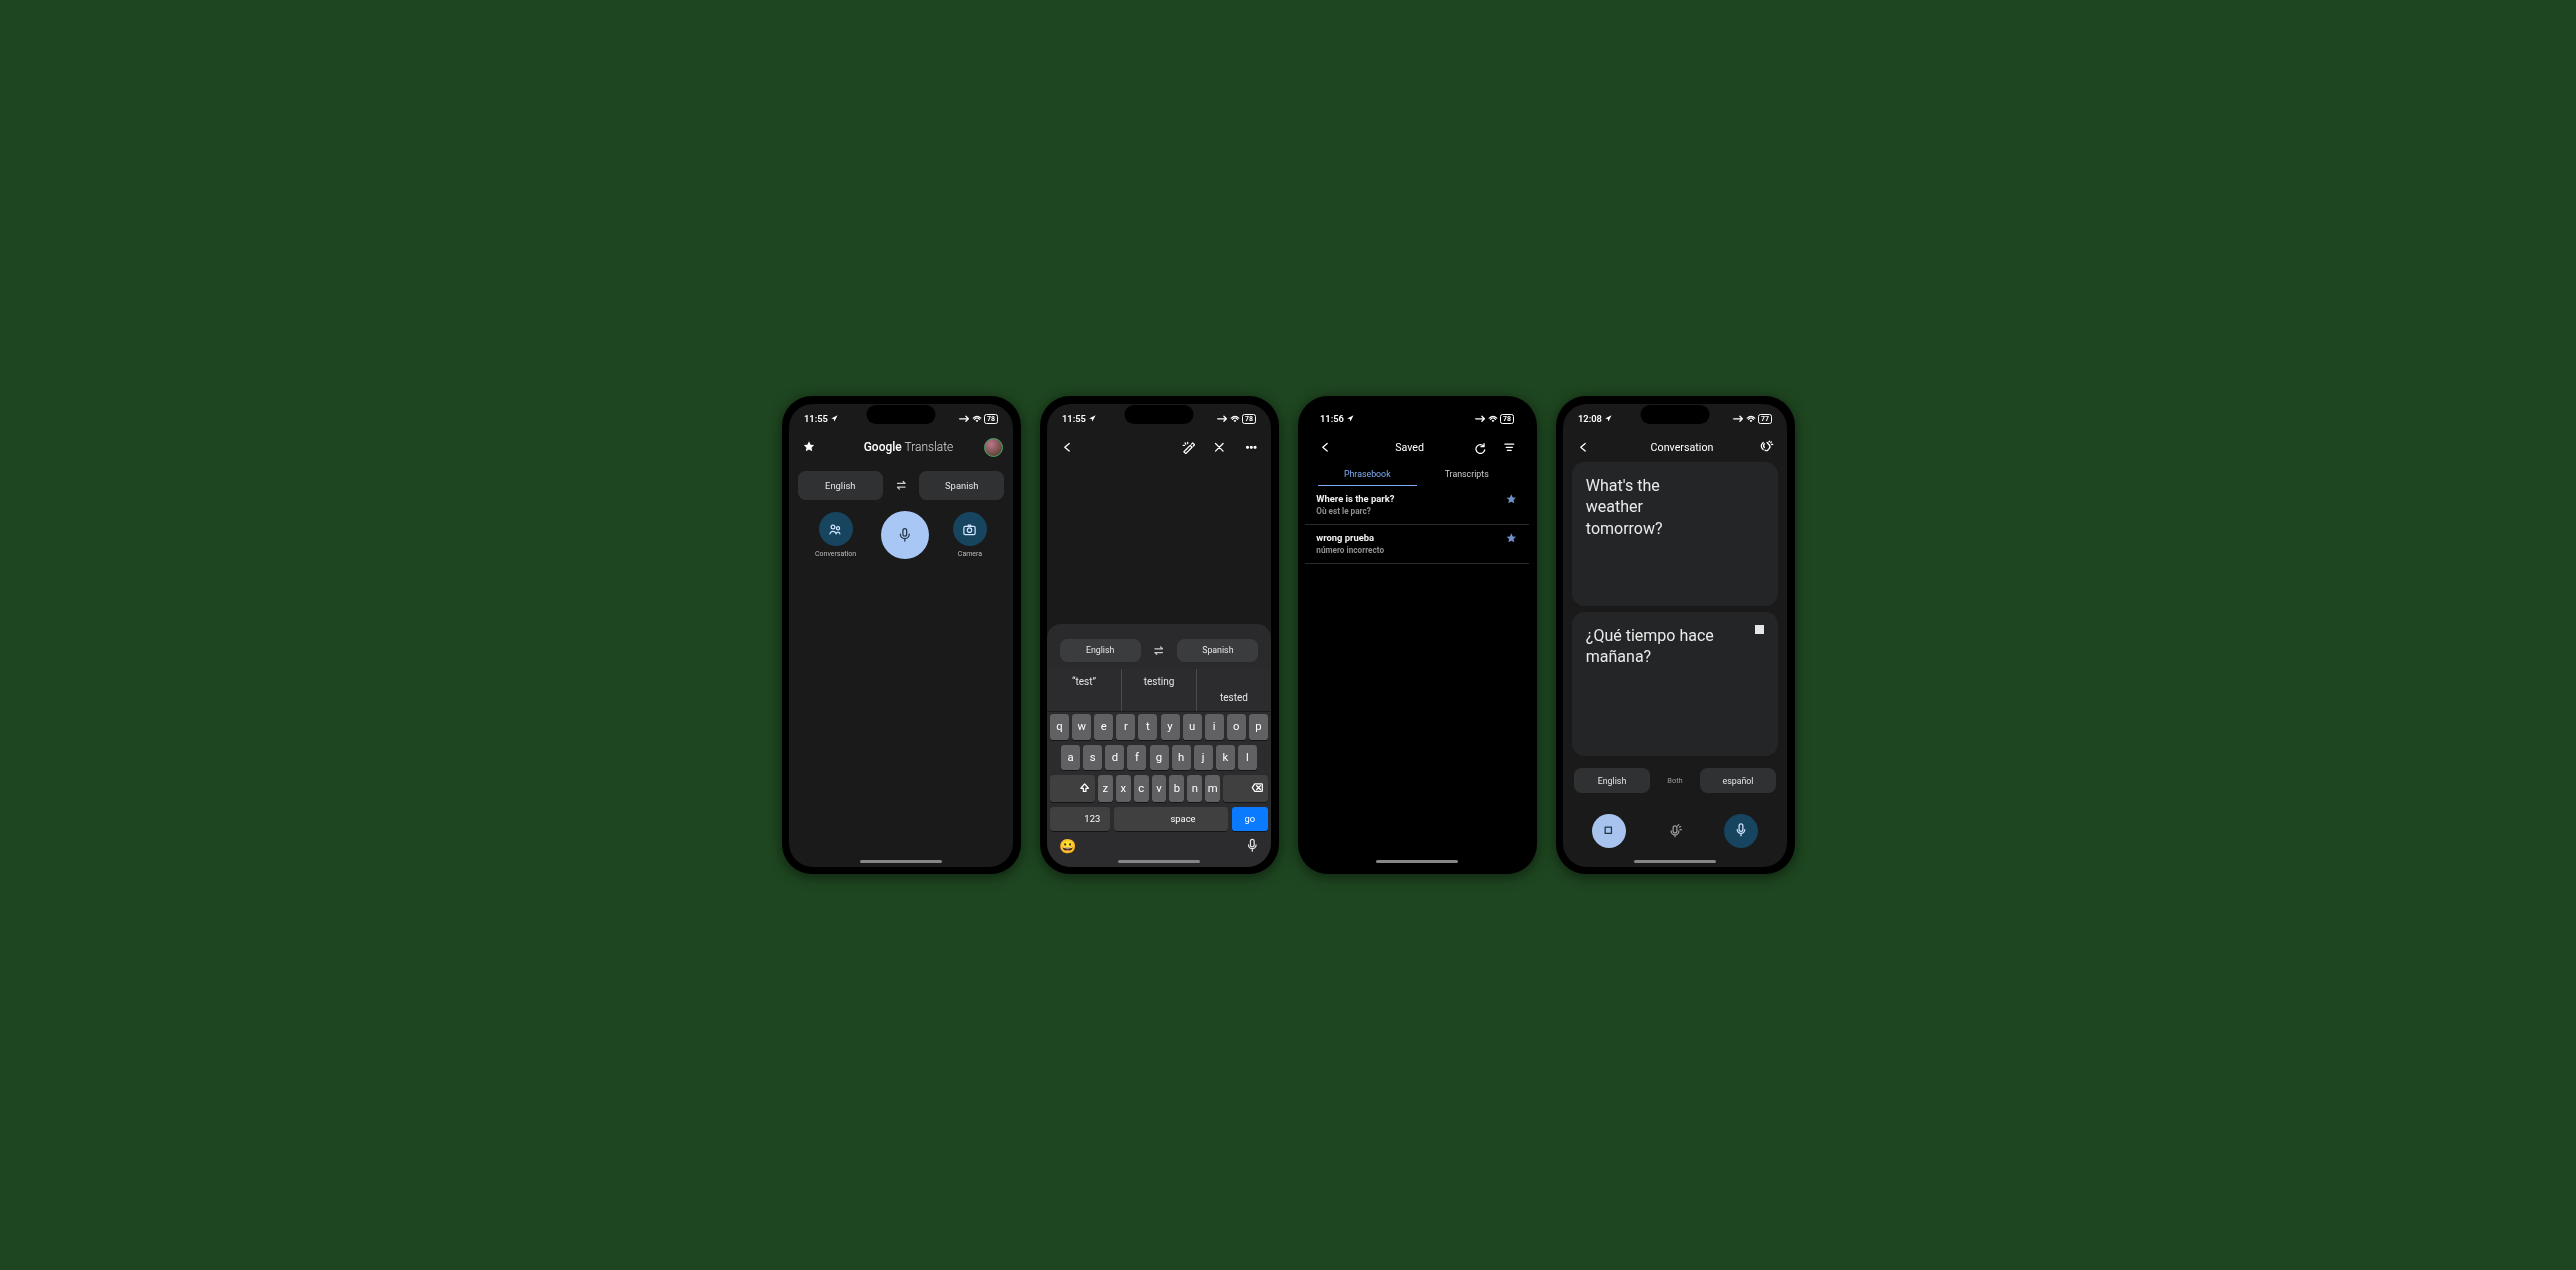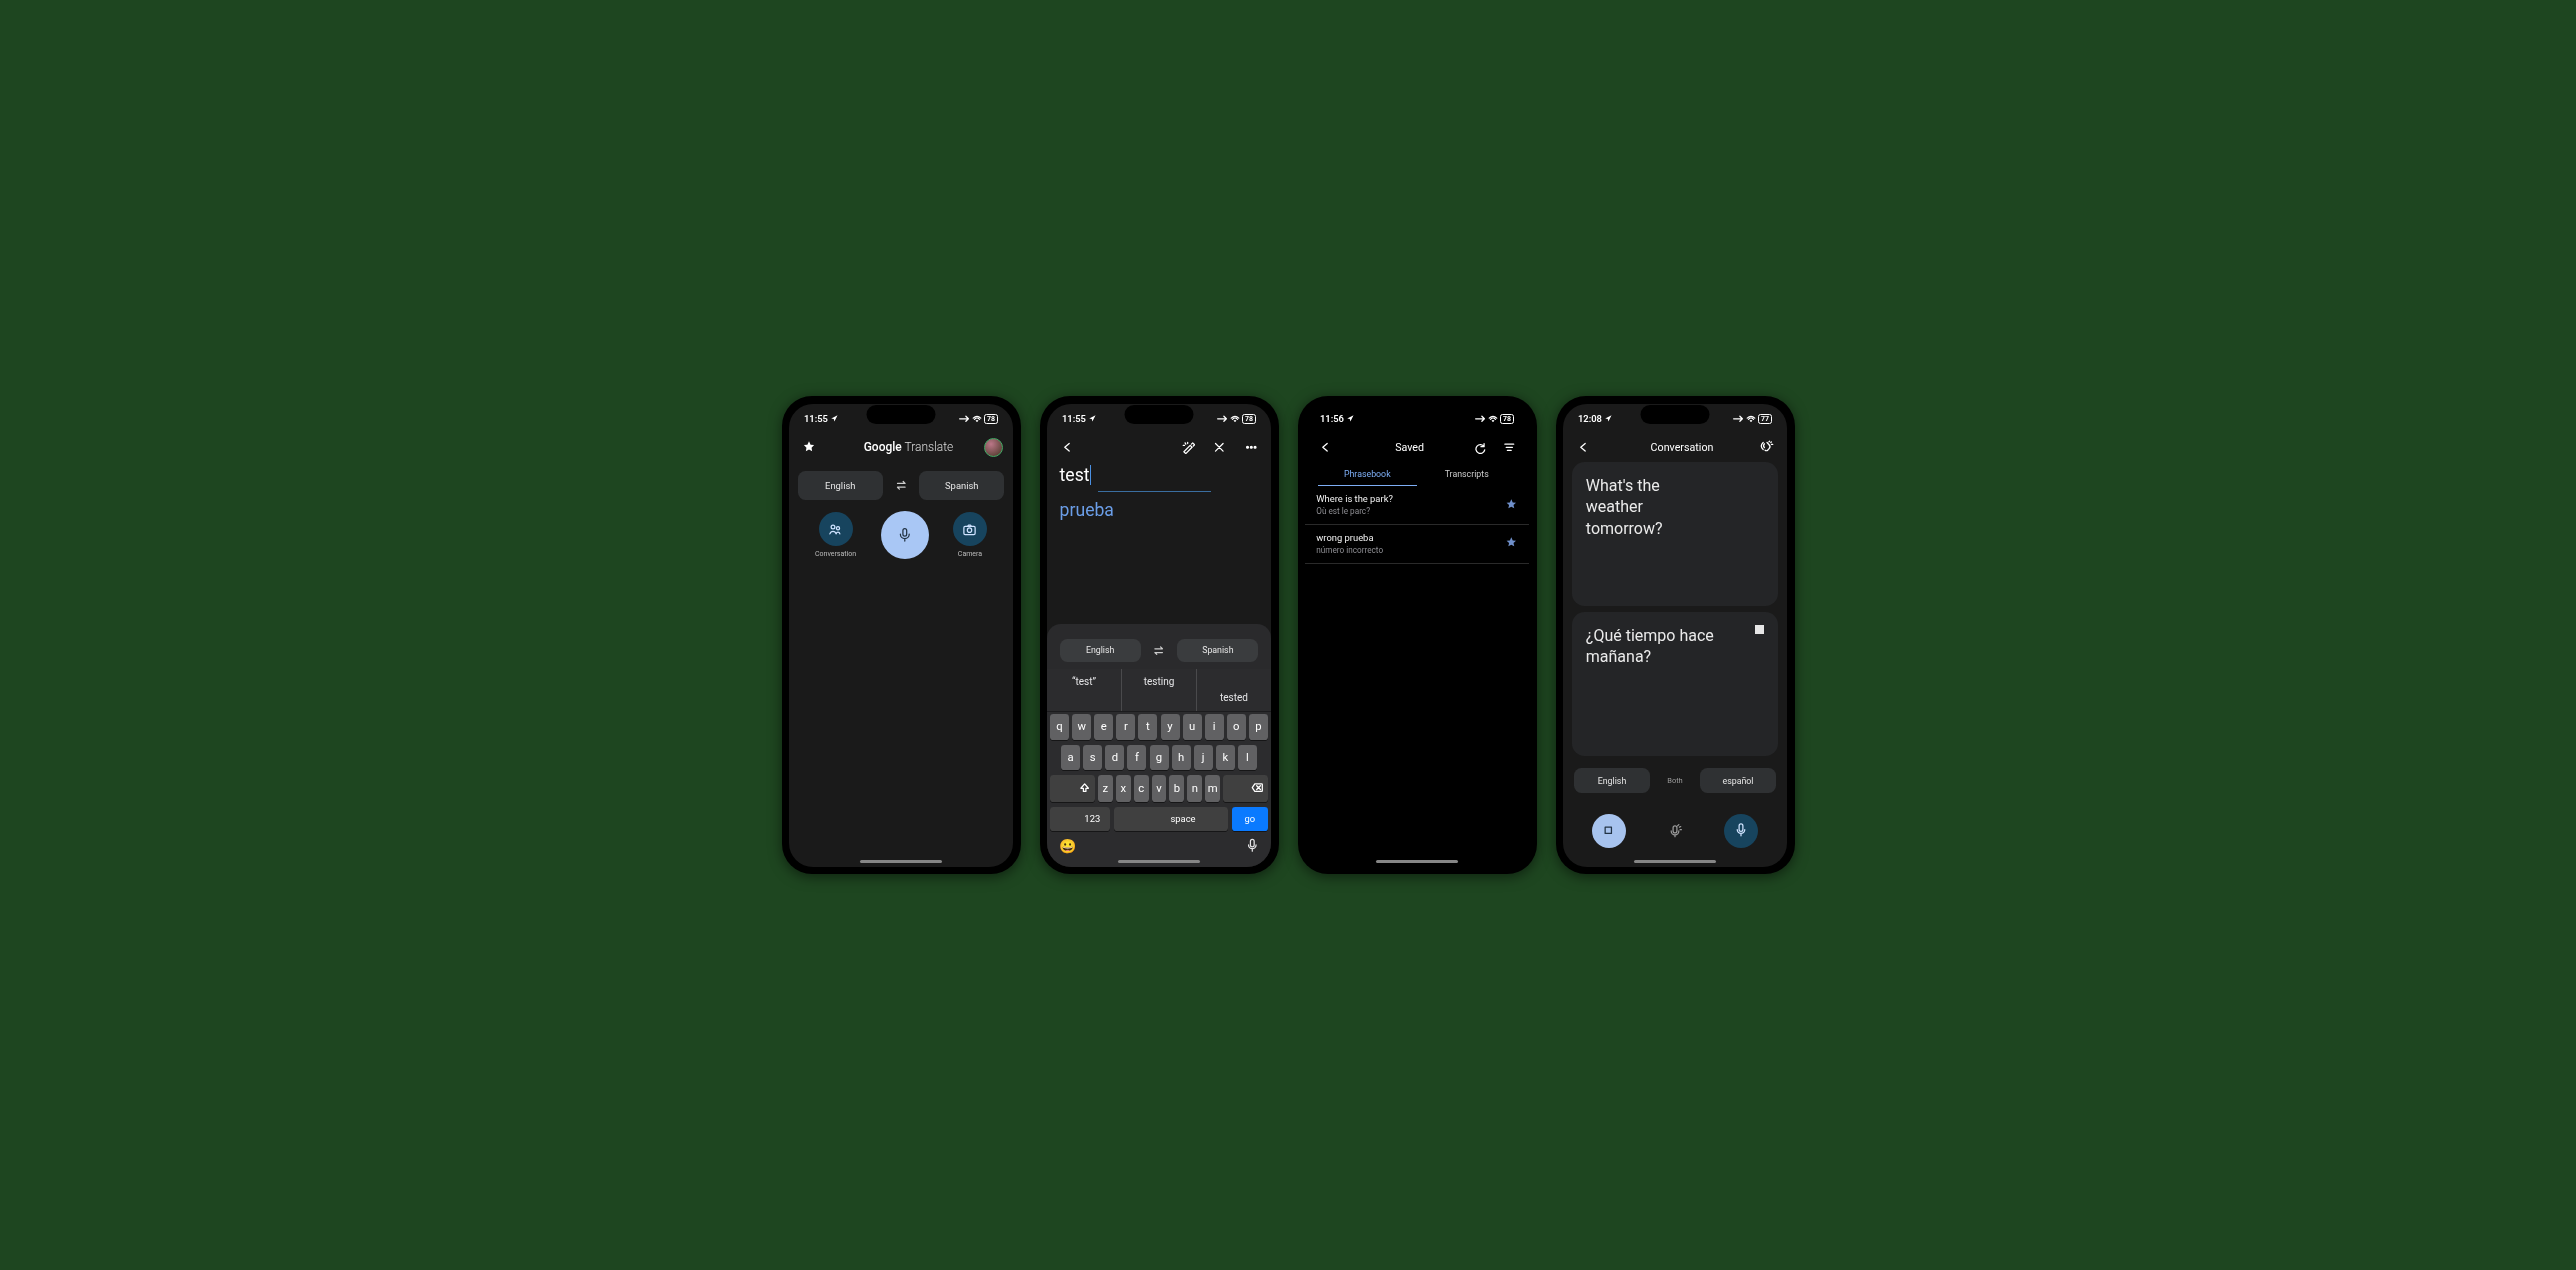--- a/index.html
+++ b/index.html
@@ -49,21 +49,21 @@
   .key-dark { background:#404040;padding-left:24px; }
   .key-wide { max-width:none; flex:1.4; }
   .key-space { max-width:none; flex:4; }
   .key-go { max-width:none; flex:1.6; background:#0a7aff; }
   .kb-bottom { display:flex; justify-content:space-between; padding:5px 12.6px 11.3px; color:#e5e5e7; }
   
   .s3-tabs { display:flex; padding:0 12.6px; }
   .s3-tab { flex:1; text-align:center; font-size:8.8px; padding:6.3px 0; color:#ccc; }
   .s3-tab.active { color:#7eaef5; border-bottom:1.3px solid #7eaef5; }
   .s3-list { }
-  .s3-item { display:flex; justify-content:space-between; align-items:center; padding:7.5px 11.3px; border-bottom:0.6px solid #2a2a2a; }
+  .s3-item { display:flex; justify-content:space-between; align-items:flex-start; padding:7.5px 11.3px; border-bottom:0.6px solid #2a2a2a;font-weight:bold; }
   .s3-item .t1 { color:#f2f2f2; font-size:9.4px; margin-bottom:1.9px; }
   .s3-item .t2 { color:#8e8e93; font-size:8.2px; }
   .star-fill { color:#6f8fc9; }
   
   .s4-body { flex:1; display:flex; flex-direction:column; padding:0 8.8px; gap:6.3px; }
   .bubble { background:#242527; border-radius:12.6px; padding:12.6px 14px; color:#eaeaea; font-size:16px; line-height:1.35; flex:1; position:relative; }
   .bubble.spanish .cursor-sq { position:absolute; top:12.6px; right:14px; width:8.8px; height:8.8px; background:#e6e6e6; }
   .s4-langbar { display:flex; align-items:center; gap:6.3px; padding:6.3px 2.5px; }
   .s4-langbar .pill { flex:1; background:#2f3133; color:#e6e6e6; font-size:8.8px; text-align:center; padding:7.5px 0; border-radius:7.5px; }
   .s4-both { flex:0 0 38px; color:#9a9a9a; font-size:7.5px; text-align:center; }
@@ -189,25 +189,20 @@
         <div class="icon-btn">
           <svg width="12.6" height="12.6" viewBox="0 0 20 20">
               <circle cx="4" cy="10" r="1.5" fill="#fff"></circle>
               <circle cx="10" cy="10" r="1.5" fill="#fff"></circle>
               <circle cx="16" cy="10" r="1.5" fill="#fff"></circle>
             </svg>
         </div>
       </div>
     </div>
     <div class="s2-body">
-      <div class="s2-top">
-        <span class="s2-input">test</span>
-        <div class="s2-under"></div>
-        <div class="s2-output">prueba</div>
-      </div>
       <div style="flex:1"></div>
       <div class="s2-langbar">
         <div class="langbar">
           <div class="langbtn">English</div>
           <div class="swapbtn">
             <svg width="11.3" height="11.3" viewBox="0 0 18 18">
                 <path d="M3 6h12l-3-3M15 12H3l3 3"></path>
               </svg>
           </div>
           <div class="langbtn">Spanish</div>

